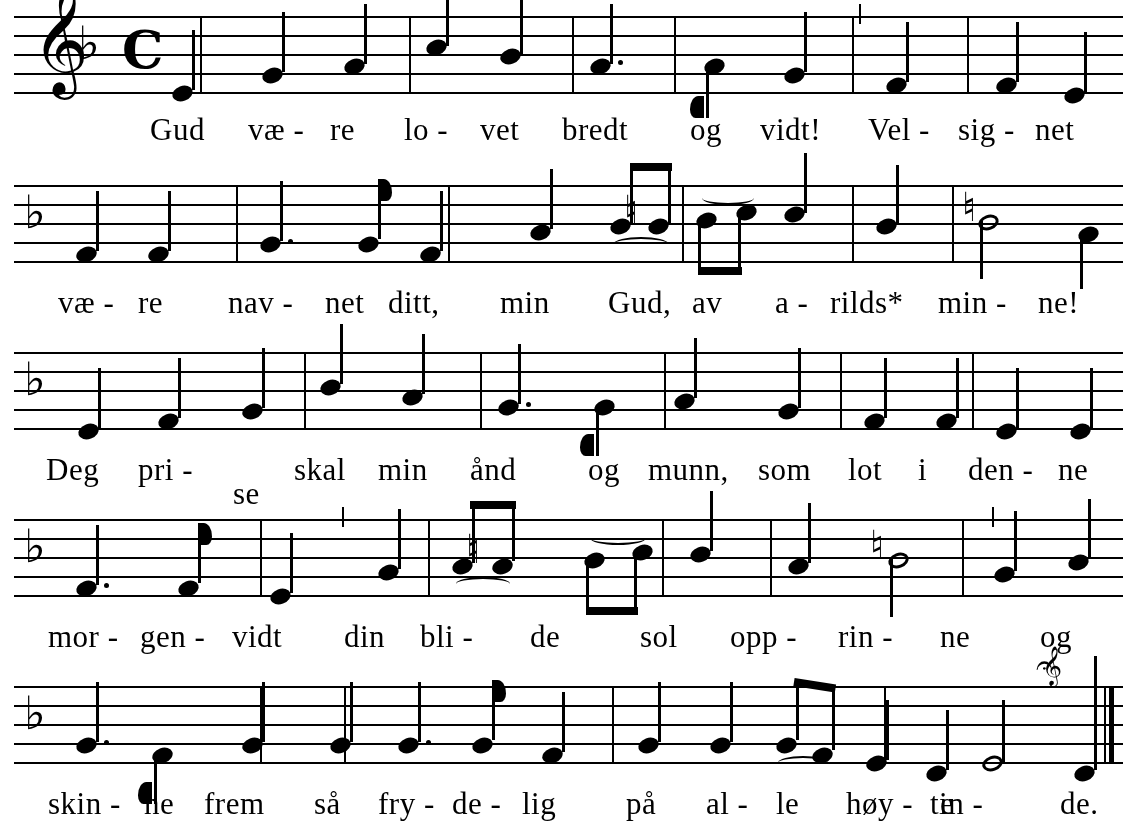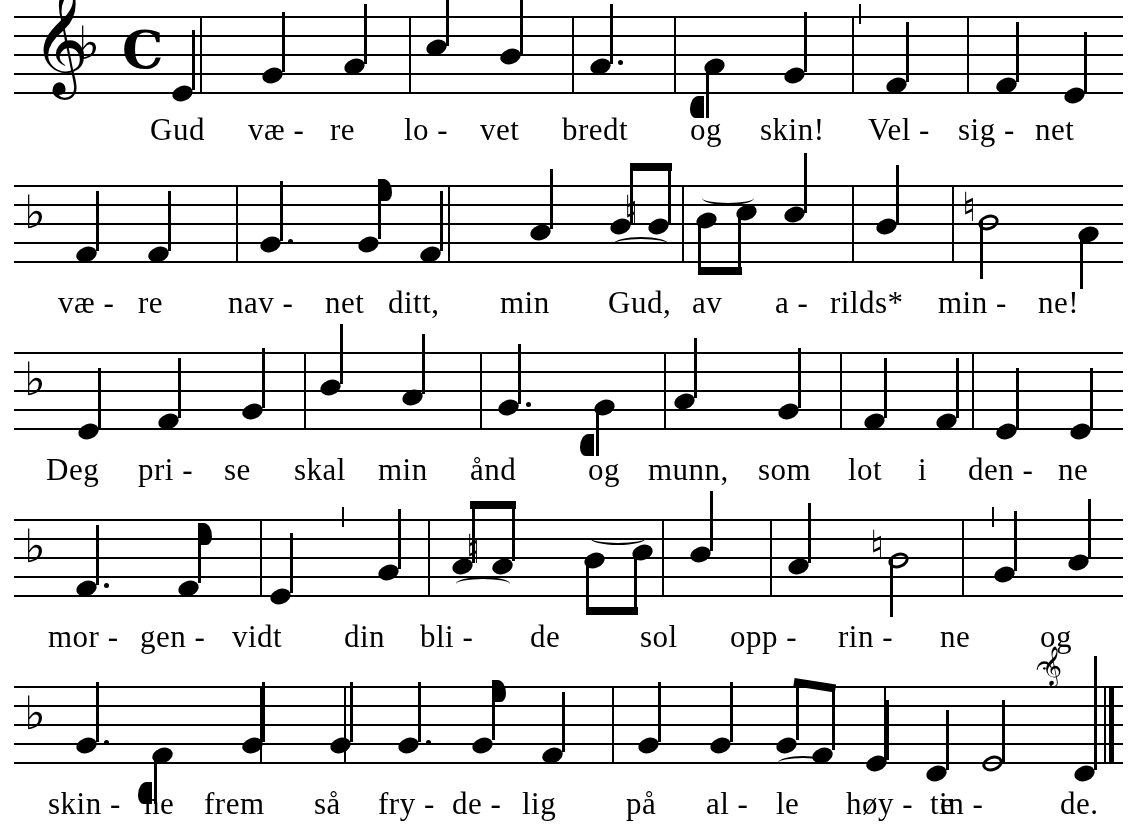--- a/index.html
+++ b/index.html
@@ -220,21 +220,21 @@
     </div>
 
     <div class="lyrics">
       <span class="lyr" style="left:150px;">Gud</span>
       <span class="lyr" style="left:248px;">væ -</span>
       <span class="lyr" style="left:330px;">re</span>
       <span class="lyr" style="left:404px;text-align:center;">lo -</span>
       <span class="lyr" style="left:480px;">vet</span>
       <span class="lyr" style="left:562px;">bredt</span>
       <span class="lyr" style="left:690px;">og</span>
-      <span class="lyr" style="left:760px;">skin!</span>
+      <span class="lyr" style="left:760px;">vidt!</span>
       <span class="lyr" style="left:868px;">Vel -</span>
       <span class="lyr" style="left:958px;">sig -</span>
       <span class="lyr" style="left:1035px;">net</span>
     </div>
   </div>
 
   <div class="system">
     <div class="staff" style="top:18px;">
       <div class="line l1"></div>
       <div class="line l2"></div>
@@ -369,21 +369,21 @@
       <div class="nh" style="left:982px; top:72px;"></div>
       <div class="stem" style="left:1002px; top:16px; height:60px;"></div>
 
       <div class="nh" style="left:1056px; top:72px;"></div>
       <div class="stem" style="left:1076px; top:16px; height:60px;"></div>
     </div>
 
     <div class="lyrics" style="top:118px;">
       <span class="lyr" style="left:46px;">Deg</span>
       <span class="lyr" style="left:138px;">pri -</span>
-      <span class="lyr" style="left:224px;">se</span>
+      <span class="lyr" style="left:233px;margin-top:24px;">se</span>
       <span class="lyr" style="left:294px;">skal</span>
       <span class="lyr" style="left:378px;">min</span>
       <span class="lyr" style="left:470px;">ånd</span>
       <span class="lyr" style="left:588px;">og</span>
       <span class="lyr" style="left:648px;">munn,</span>
       <span class="lyr" style="left:758px;">som</span>
       <span class="lyr" style="left:848px;">lot</span>
       <span class="lyr" style="left:918px;">i</span>
       <span class="lyr" style="left:968px;">den -</span>
       <span class="lyr" style="left:1058px;">ne</span>

